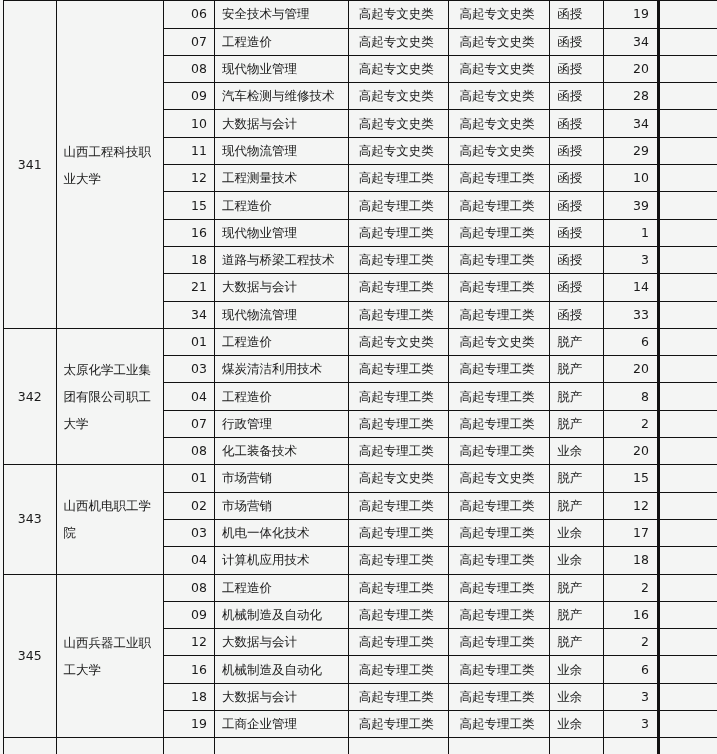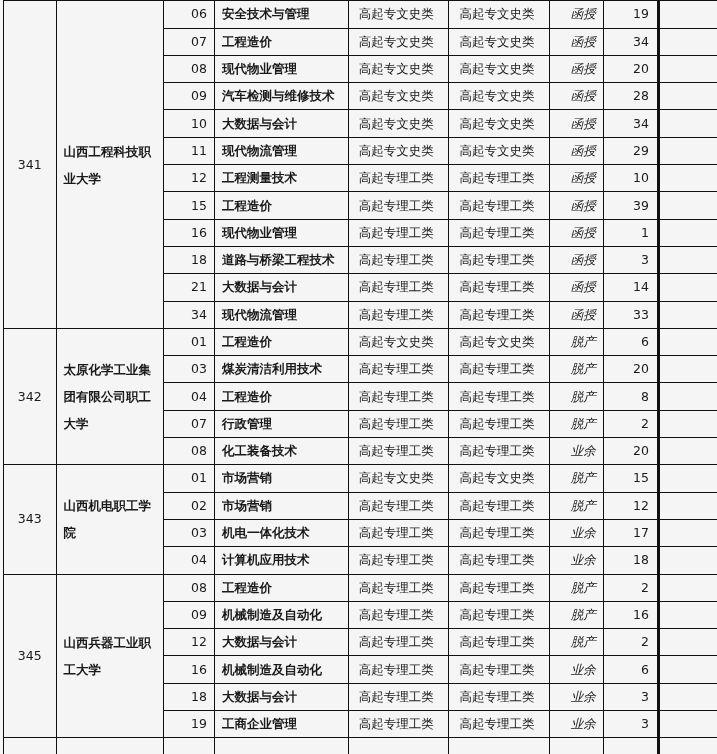--- a/index.html
+++ b/index.html
@@ -15,25 +15,25 @@
   }
   td {
     border: 1.4px solid #111;
     height: 26.3px;
     padding: 0 7px;
     white-space: nowrap;
     overflow: hidden;
     line-height: 16px;
   }
   td.schoolno { text-align: center; margin-top: 24px; }
-  td.name { vertical-align: middle; white-space: normal; line-height: 27px; padding-right: 6px; font-weight: bold; }
+  td.name { vertical-align: middle; white-space: normal; line-height: 27px; padding-right: 6px; }
   td.code { text-align: right; }
-  td.major { text-align: left; padding-left: 7px; font-weight: bold; }
+  td.major { text-align: left; padding-left: 7px; }
   td.lvl { text-align: left; padding-left: 10px; font-family: Liberation Serif, serif; }
-  td.mode { text-align: right; font-style: italic; }
+  td.mode { text-align: left; }
   td.count { text-align: right; padding-right: 8px; }
   td.extra { border-left: 3px solid #111; border-right: none; }
   tr.ghost td { height: 26.3px; }
 </style>
 </head>
 <body>
 
 <div class="wrap">
   <table>
     <colgroup>

